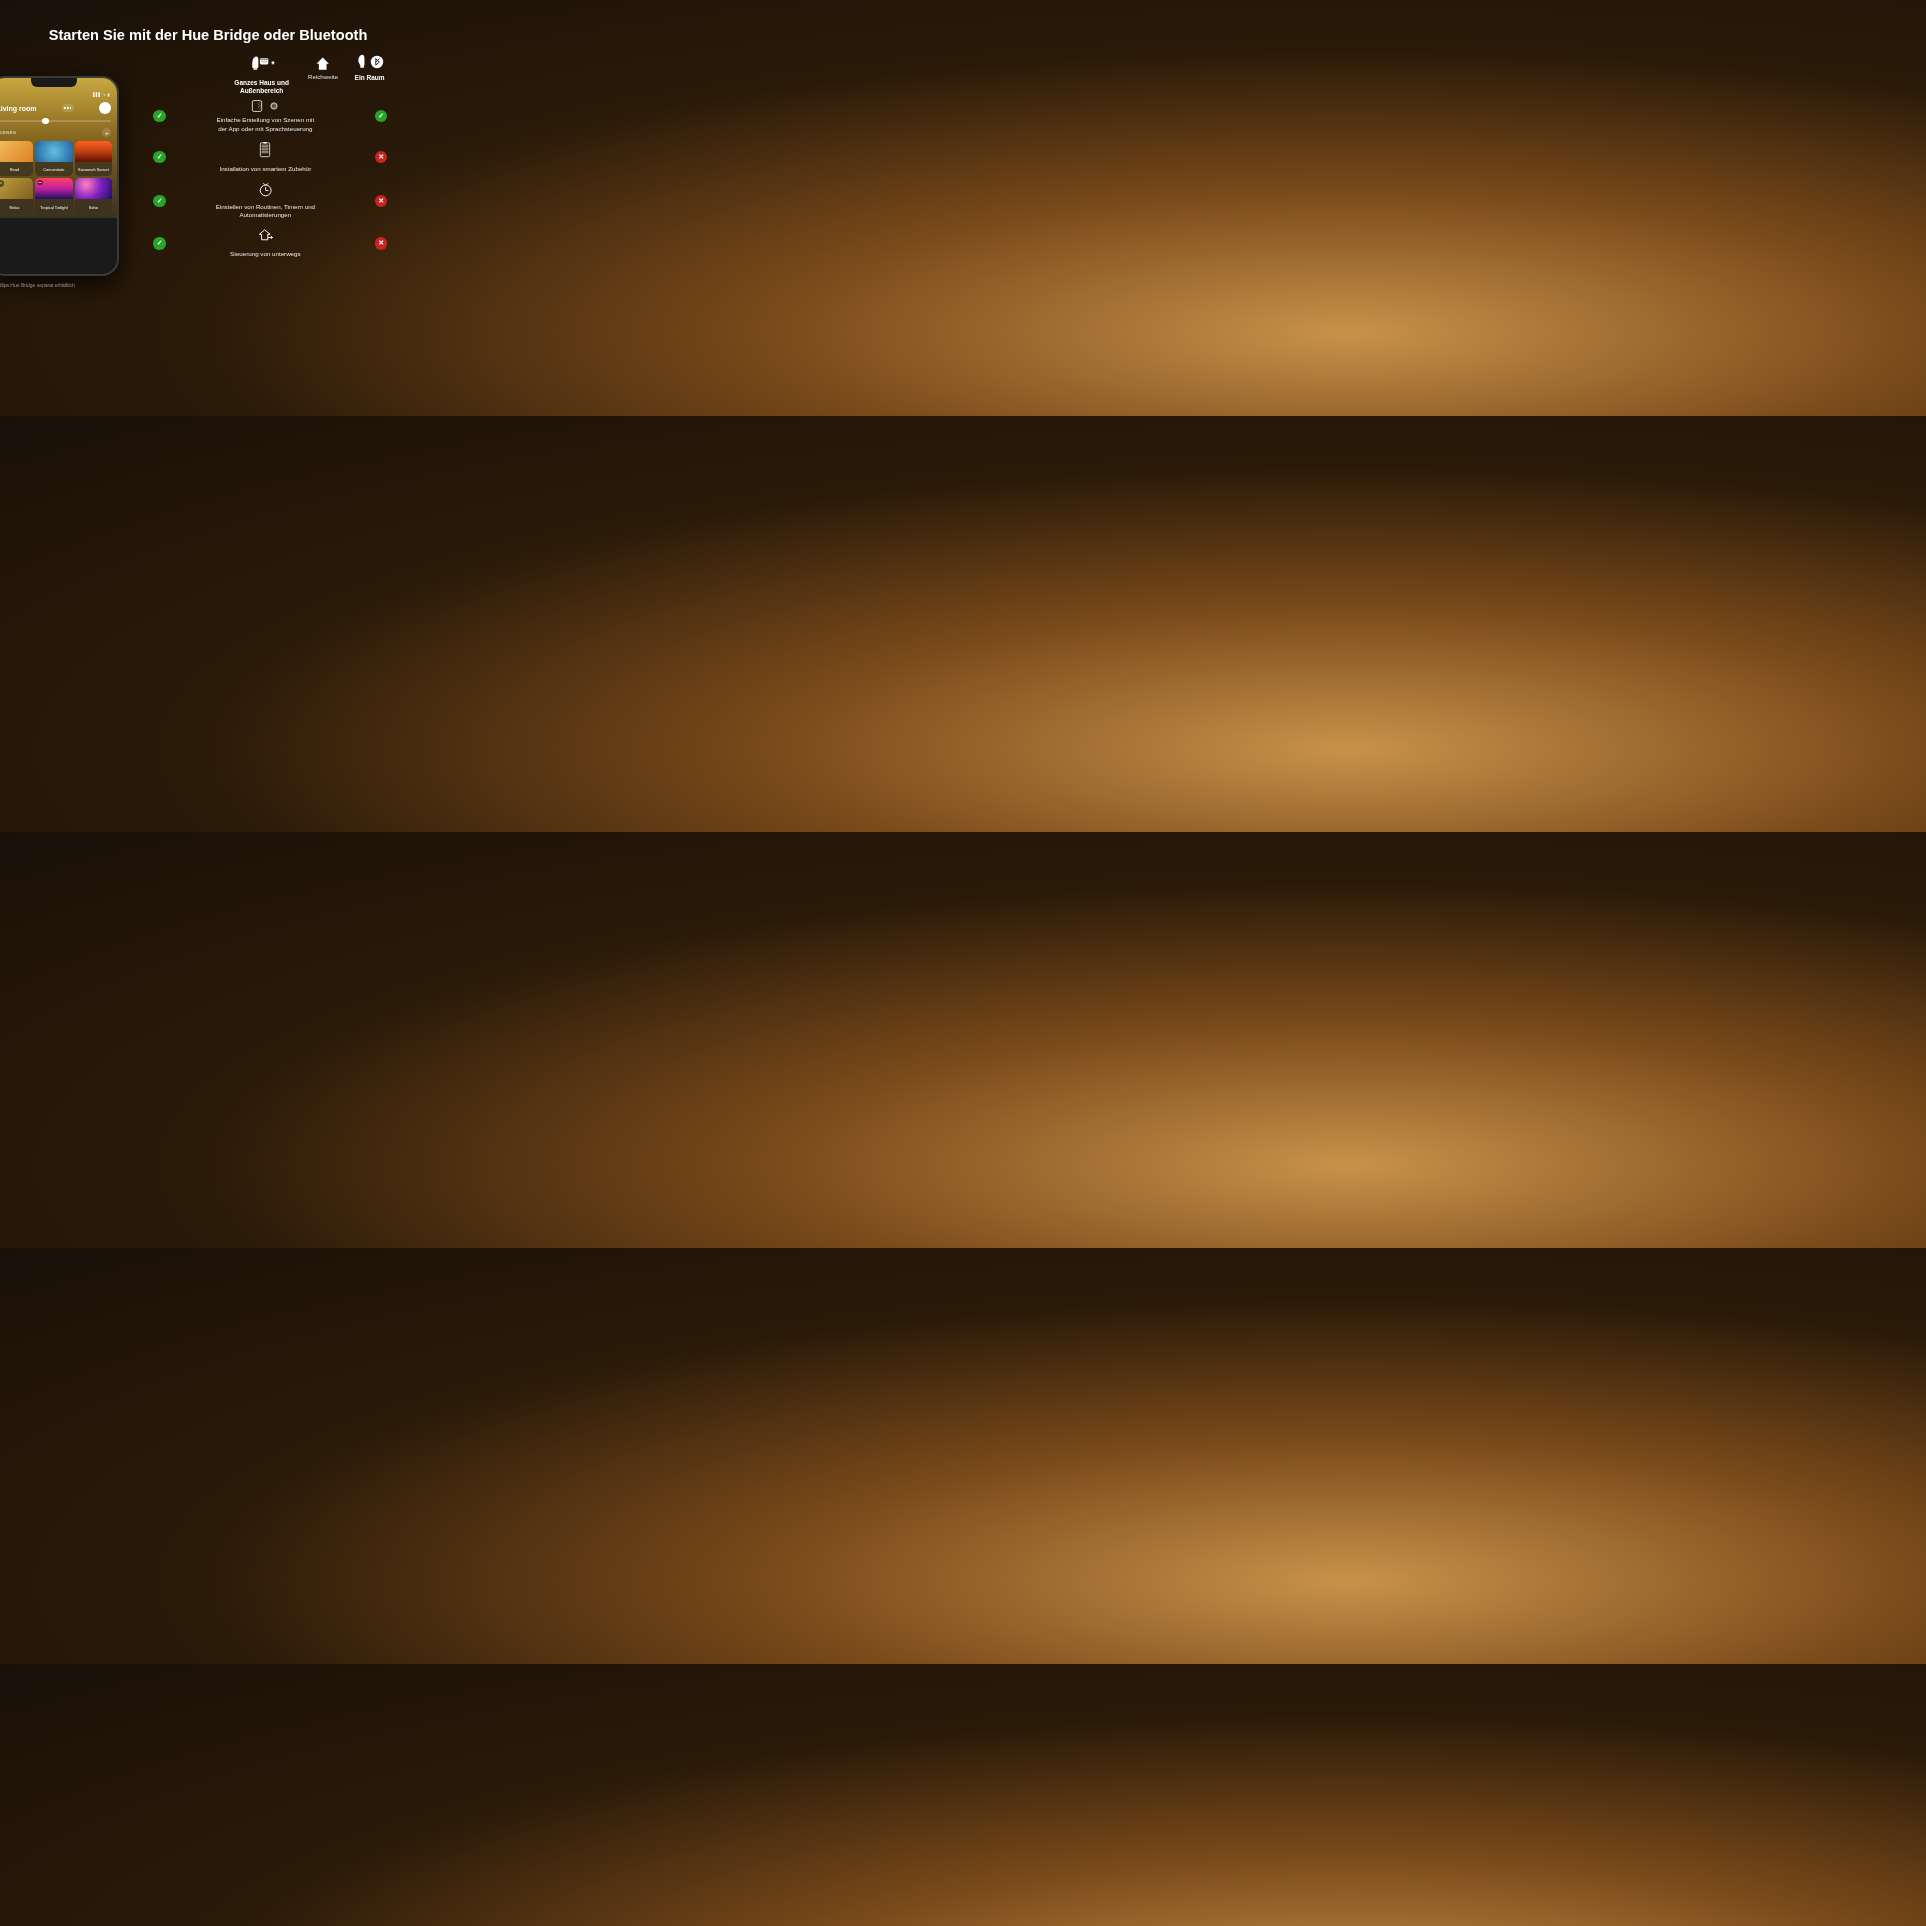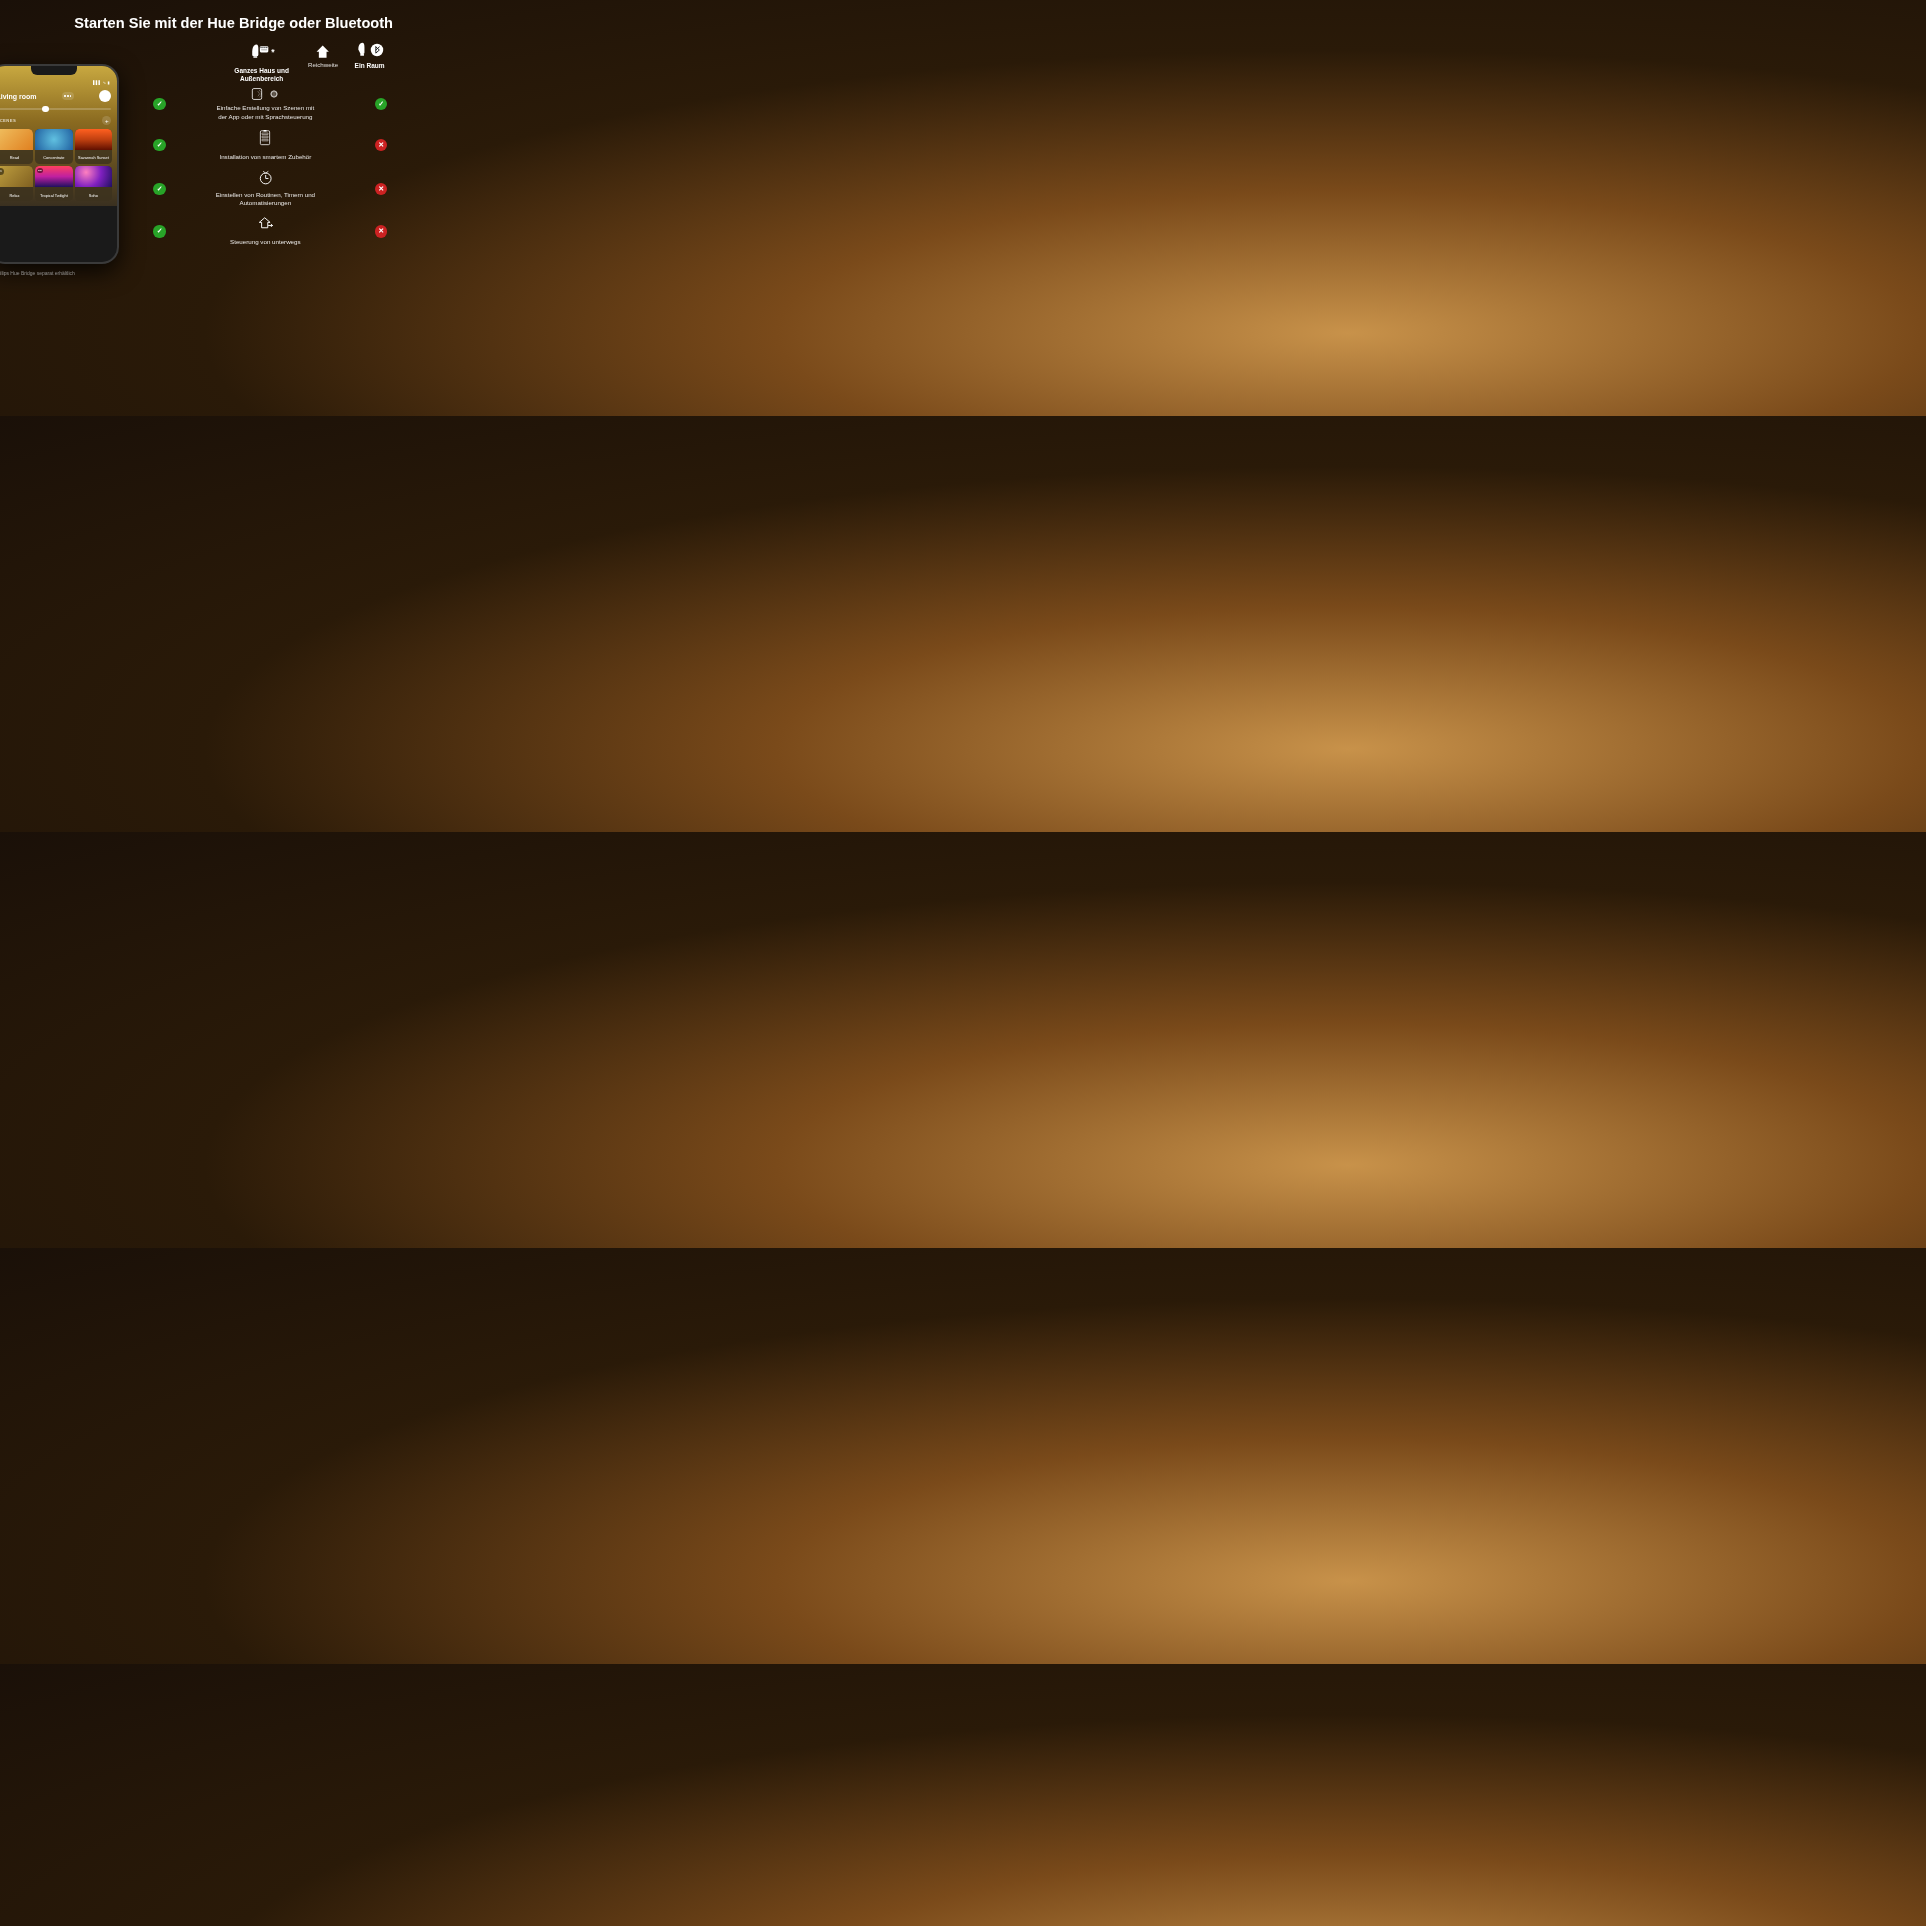--- a/index.html
+++ b/index.html
@@ -9,22 +9,23 @@
       min-height: 416px;
       background: radial-gradient(ellipse at 70% 80%, #c8924a 0%, #7a4a1a 30%, #2a1a08 60%, #1a1008 100%);
       font-family: 'Helvetica Neue', Arial, sans-serif;
       color: #fff;
       overflow: hidden;
       position: relative;
     }
 
     
     .header {
-      text-align: right;
+      text-align: center;
       padding: 15.4px 23px 7.7px;
+      margin-top: 12px;
     }
     .header h1 {
       font-size: 14.6px;
       font-weight: 800;
       color: #fff;
       line-height: 1.2;
     }
 
     
     .main-layout {

